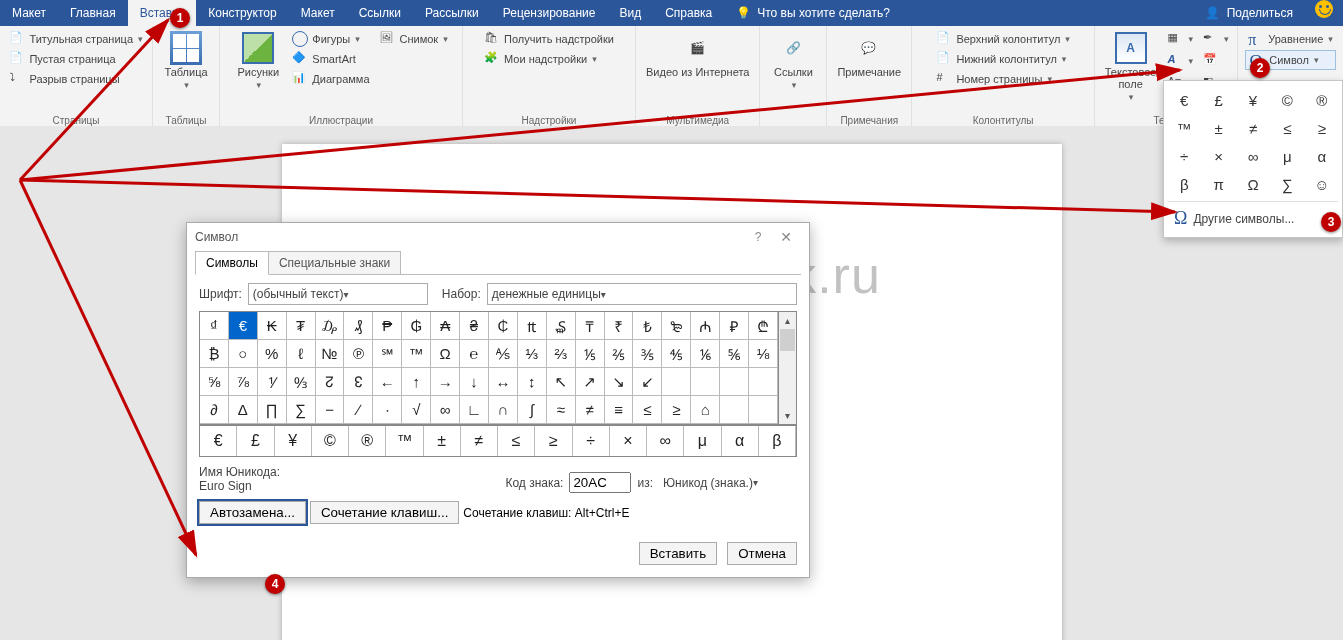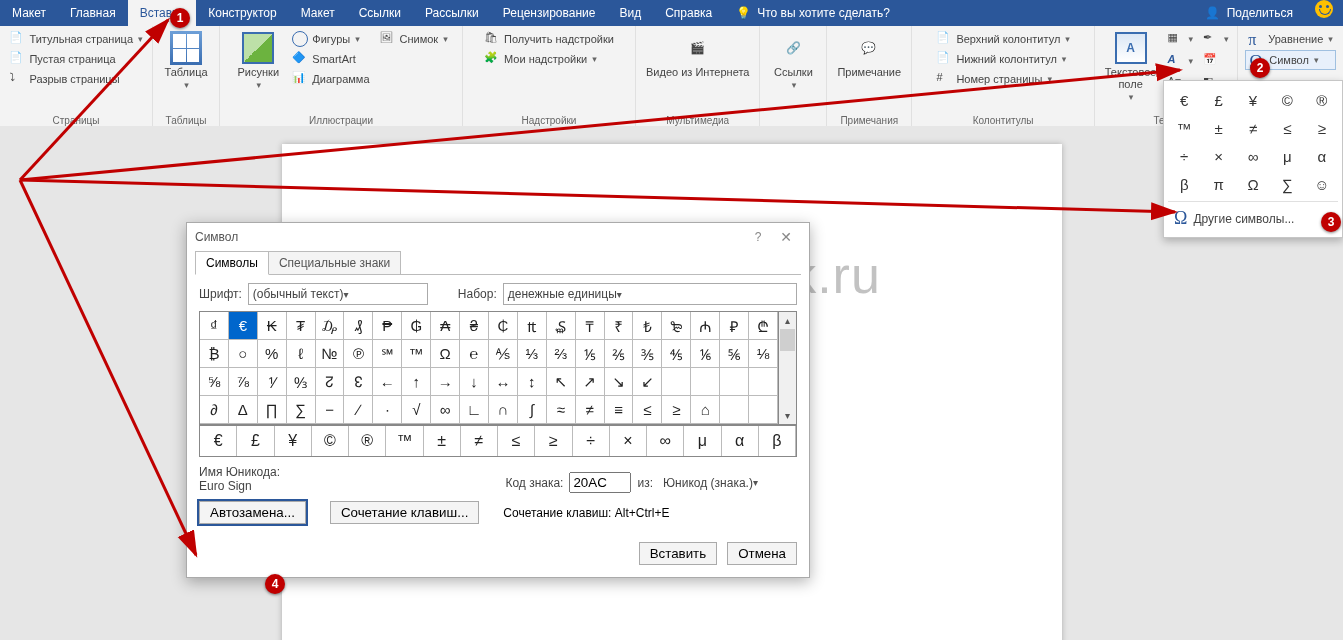--- a/index.html
+++ b/index.html
@@ -56,21 +56,21 @@
 .vscroll{width:17px;border:1px solid #888;border-left:none;background:#f0f0f0;display:flex;flex-direction:column}
 .vscroll .ar{height:17px;display:flex;align-items:center;justify-content:center;font-size:10px;color:#555}
 .vscroll .track{flex:1;background:#f0f0f0;position:relative}
 .vscroll .thumb{position:absolute;top:0;left:1px;right:1px;height:22px;background:#cfcfcf}
 .subhdr{font-size:12px;color:#444;margin:8px 0 4px}
 .recent{border:1px solid #888;display:grid;grid-template-columns:repeat(16,1fr);grid-auto-rows:30px}
 .recent div{border-right:1px solid #bbb;display:flex;align-items:center;justify-content:center;font-size:16px;color:#222;cursor:default}
 .namebar{display:flex;align-items:flex-end;margin-top:8px;font-size:12px;color:#444}
 .namebar .left{flex:1}
 .namebar .left .nm{font-size:12px}
-.bottombtns{display:flex;align-items:center;gap:24px;margin-top:8px;font-size:12px}
+.bottombtns{display:flex;align-items:center;gap:4px;margin-top:8px;font-size:12px}
 .btn{border:1px solid #aaa;background:#f4f4f4;padding:3px 10px;cursor:default}
 .btn.hl{outline:2px solid #2b579a}
 .dlgfooter{display:flex;justify-content:flex-end;gap:10px;padding:8px 12px 12px}
 
 .badge{position:absolute;width:20px;height:20px;border-radius:50%;background:#c00000;color:#fff;display:flex;align-items:center;justify-content:center;font-size:12px;font-weight:bold;z-index:50;box-shadow:0 1px 3px rgba(0,0,0,.5)}
 
 .arrows{position:absolute;inset:0;z-index:40;pointer-events:none}
 
 .watermark{position:absolute;left:575px;top:245px;font-size:52px;font-weight:400;color:rgba(120,120,120,.45);z-index:8;font-family:Arial,sans-serif;letter-spacing:1px}
 
@@ -358,21 +358,21 @@
     <div class="tab">Специальные знаки</div>
   </div>
   <div class="tabline"></div>
   <div class="inner">
     <div class="row">
       <span>Шрифт:</span>
       <div class="sel" style="width:170px">
           <span>(обычный текст)</span>
           <span class="arr">▾</span>
         </div>
-      <span style="margin-left:24px">Набор:</span>
+      <span style="margin-left:8px">Набор:</span>
       <div class="sel" style="flex:1">
           <span>денежные единицы</span>
           <span class="arr">▾</span>
         </div>
     </div>
 
     <div class="biggrid-wrap">
       <div class="biggrid" id="biggrid">
           <div>₫</div>
           <div class="sel">€</div>

